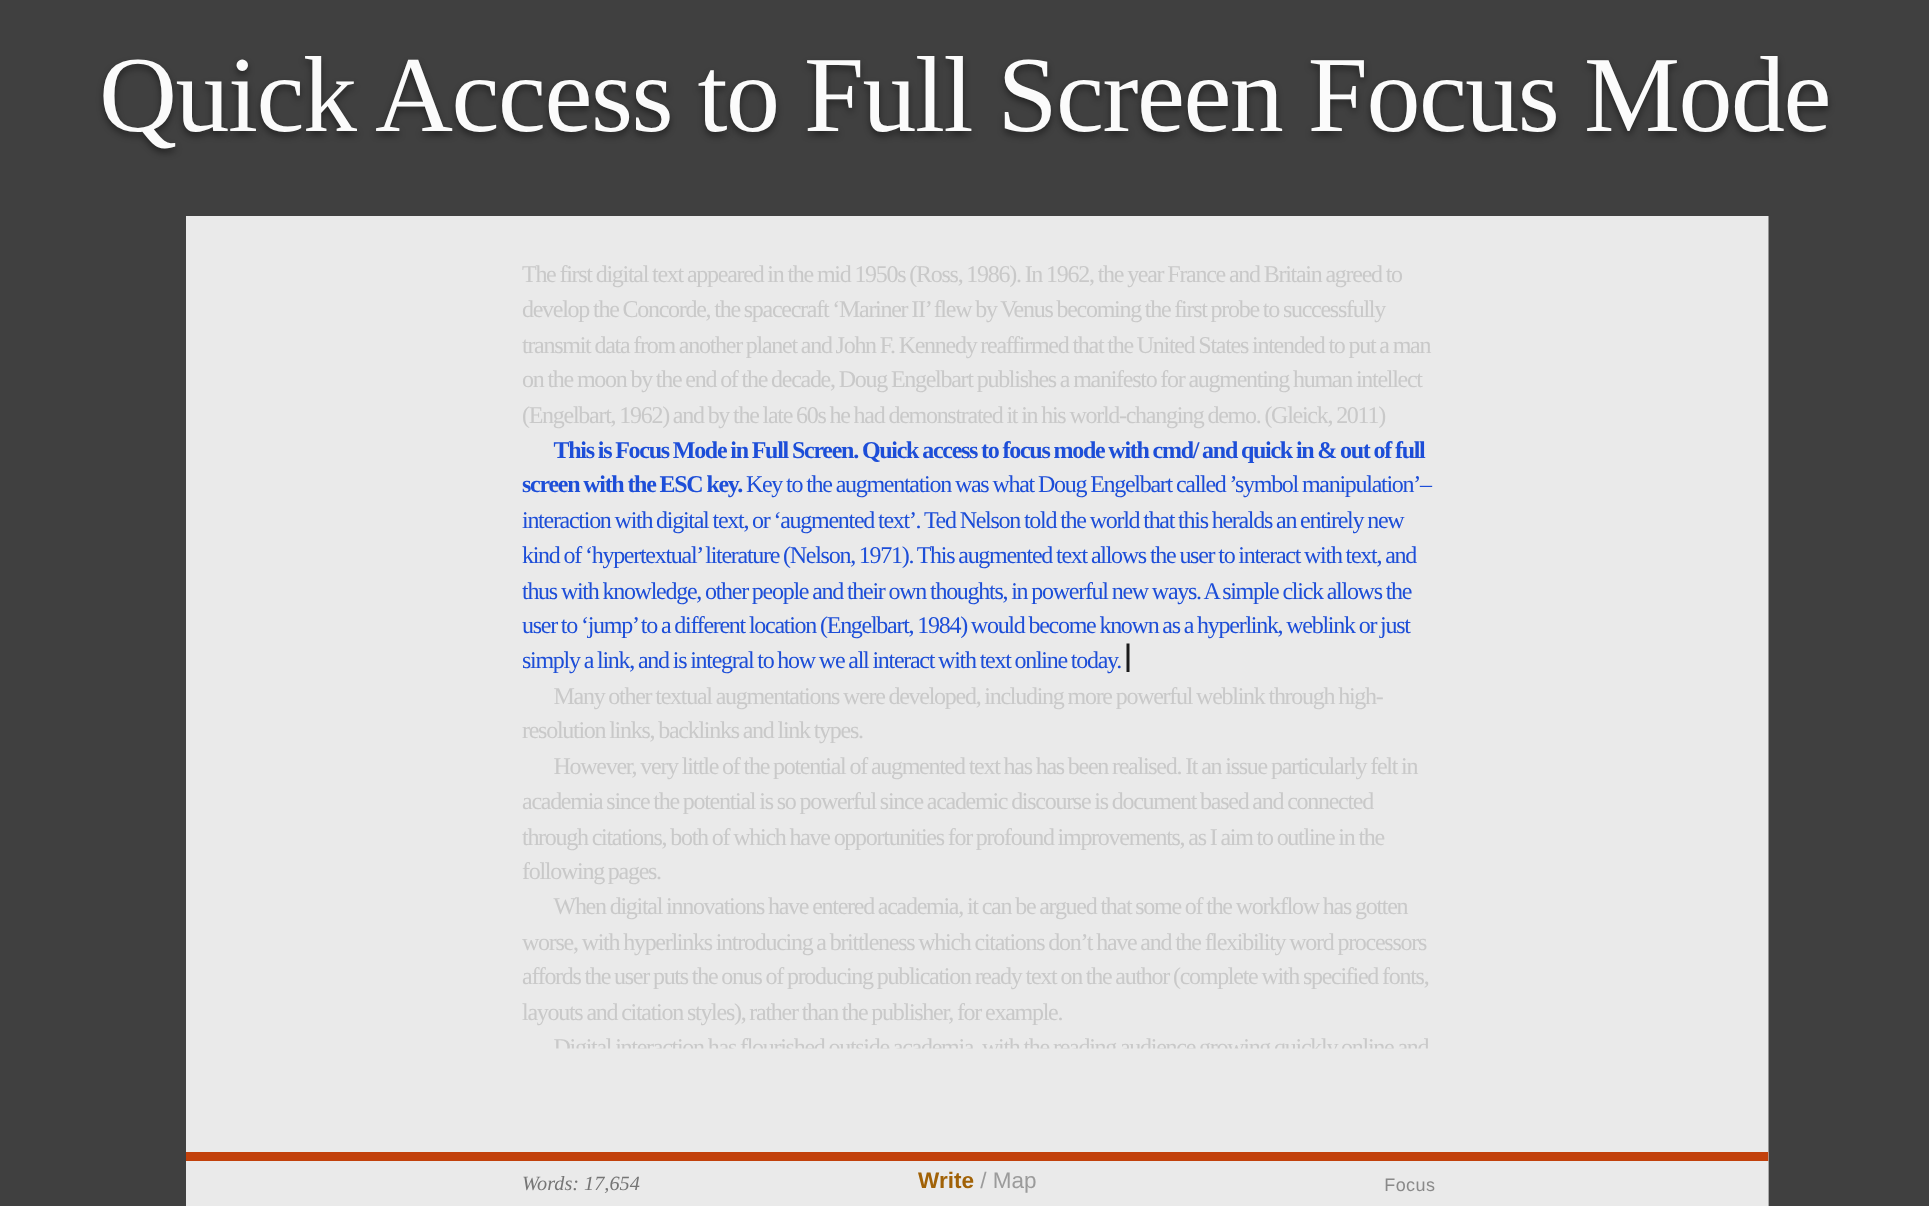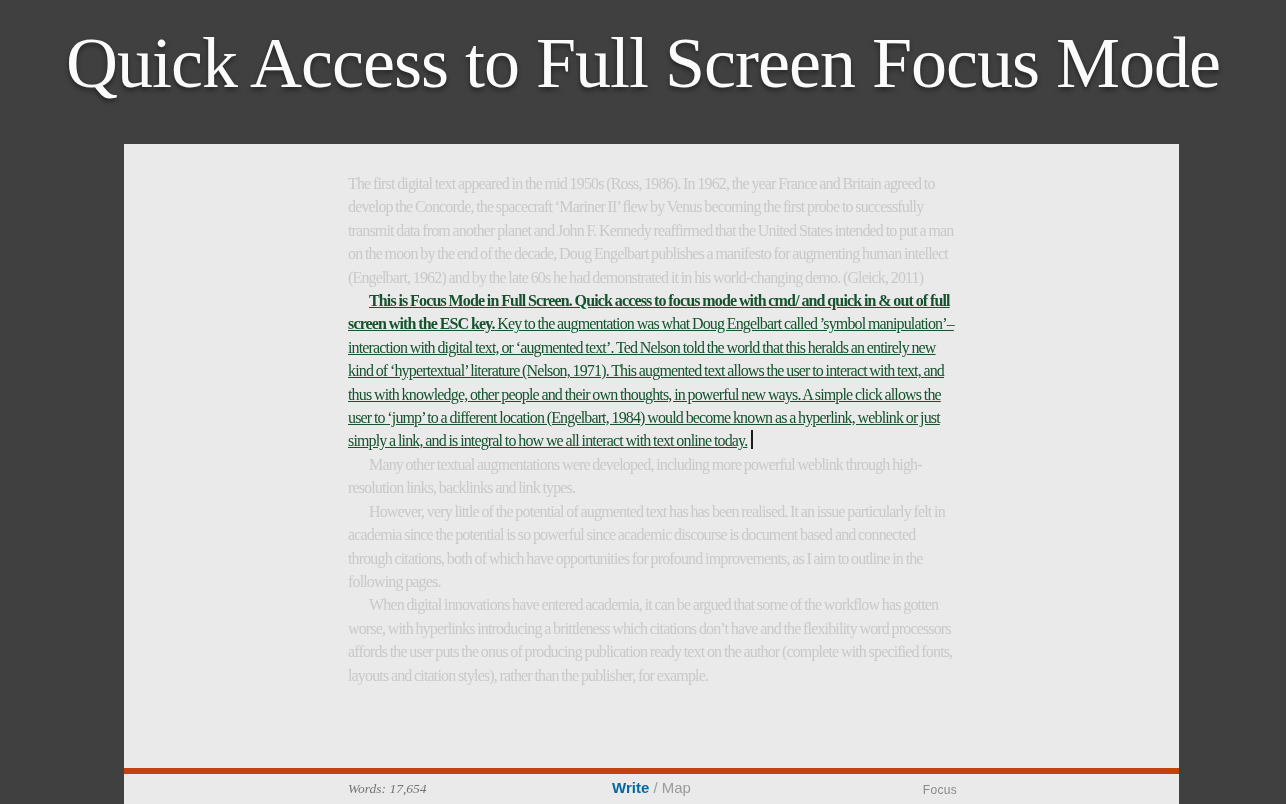--- a/index.html
+++ b/index.html
@@ -35,21 +35,21 @@
   .editor p{
     margin:0;
     font-family:"Liberation Serif", serif;
     font-size:16px;
     line-height:23.4px;
     letter-spacing:-0.85px;
     word-spacing:-0.5px;
     color:#C9C9C9;
   }
   .editor p.indent{text-indent:21px;}
-  .editor p.active{color:#14532d;text-decoration:underline;}
+  .editor p.active{color:#1d4ed8;}
   .editor p.active .lead{font-weight:bold;}
   .clip-wrap{height:12px;overflow:hidden;}
   .caret{
     display:inline-block;width:2px;height:19px;
     background:#1b1b1b;margin-left:4px;vertical-align:-3px;
   }
   .footer{
     position:absolute;left:0;right:0;bottom:0;height:30px;
     background:#EAEAEA;
     border-top:6px solid #c2410c;
@@ -60,21 +60,21 @@
     font-family:"Liberation Serif", serif;
     font-style:italic;
     font-size:13.5px;color:#757575;
   }
   .footer-center{
     position:absolute;left:50%;top:5px;transform:translateX(-50%);
     font-family:"Liberation Sans", sans-serif;
     font-size:15px;color:#9b9b9b;
     white-space:nowrap;
   }
-  .footer-center .mode-primary{font-weight:bold;color:#0369a1;}
+  .footer-center .mode-primary{font-weight:bold;color:#a16207;}
   .footer-focus{
     position:absolute;right:222px;top:9px;
     font-family:"Liberation Sans", sans-serif;
     font-size:12px;color:#8a8a8a;letter-spacing:0.3px;padding-left:35px;
   }
 </style>
 </head>
 <body>
 
 <div class="window">
@@ -88,20 +88,23 @@
       <p>The first digital text appeared in the mid 1950s (Ross, 1986). In 1962, the year France and Britain agreed to develop the Concorde, the spacecraft ‘Mariner II’ flew by Venus becoming the first probe to successfully transmit data from another planet and John F. Kennedy reaffirmed that the United States intended to put a man on the moon by the end of the decade, Doug Engelbart publishes a manifesto for augmenting human intellect (Engelbart, 1962) and by the late 60s he had demonstrated it in his world-changing demo. (Gleick, 2011)</p>
 
       <p class="active indent"><span class="lead">This is Focus Mode in Full Screen. Quick access to focus mode with cmd/ and quick in &amp; out of full screen with the ESC key.</span><span> Key to the augmentation was what Doug Engelbart called ’symbol manipulation’– interaction with digital text, or ‘augmented text’. Ted Nelson told the world that this heralds an entirely new kind of ‘hypertextual’ literature (Nelson, 1971). This augmented text allows the user to interact with text, and thus with knowledge, other people and their own thoughts, in powerful new ways. A simple click allows the user to ‘jump’ to a different location (Engelbart, 1984) would become known as a hyperlink, weblink or just simply a link, and is integral to how we all interact with text online today.</span><span class="caret"></span></p>
 
       <p class="indent">Many other textual augmentations were developed, including more powerful weblink through high-resolution links, backlinks and link types.</p>
 
       <p class="indent">However, very little of the potential of augmented text has has been realised. It an issue particularly felt in academia since the potential is so powerful since academic discourse is document based and connected through citations, both of which have opportunities for profound improvements, as I aim to outline in the following pages.</p>
 
       <p class="indent">When digital innovations have entered academia, it can be argued that some of the workflow has gotten worse, with hyperlinks introducing a brittleness which citations don’t have and the flexibility word processors affords the user puts the onus of producing publication ready text on the author (complete with specified fonts, layouts and citation styles), rather than the publisher, for example.</p>
 
+      <div class="clip-wrap">
+        <p class="indent">Digital interaction has flourished outside academia, with the reading audience growing quickly online and</p>
+      </div>
 
     </div>
 
     <div class="footer">
       <span class="footer-words">Words: 17,654</span>
       <span class="footer-center"><span class="mode-primary">Write</span><span> / </span><span>Map</span></span>
       <span class="footer-focus">Focus</span>
     </div>
 
   </div>

